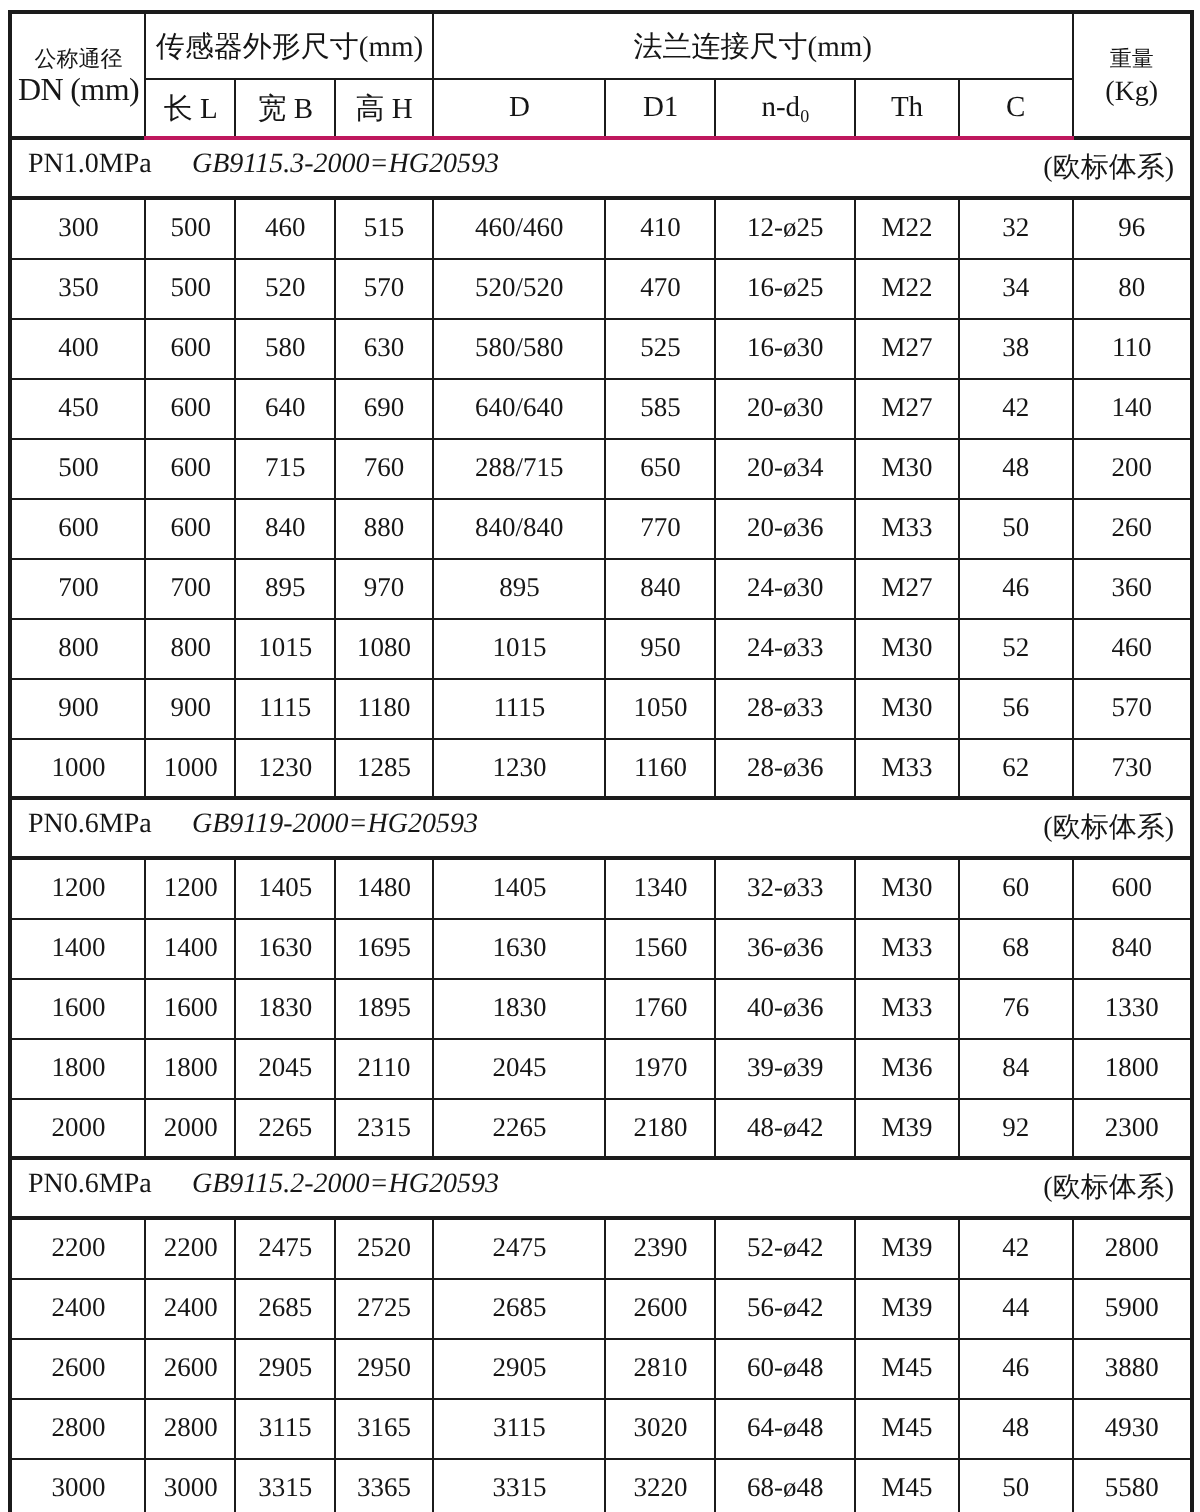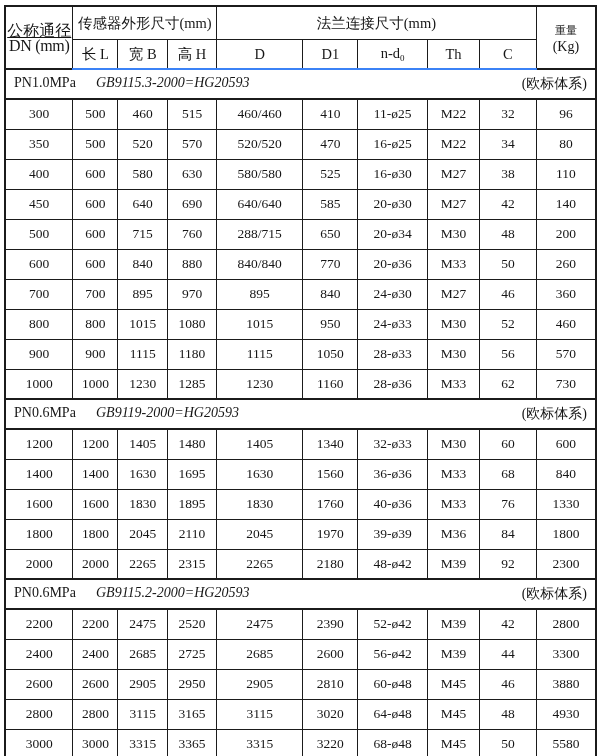--- a/index.html
+++ b/index.html
@@ -26,22 +26,22 @@
     text-align: center;
     vertical-align: middle;
     padding: 0;
     font-weight: normal;
     font-size: 13.5px;
     white-space: nowrap;
     overflow: hidden;
   }
   thead th { font-size: 14.5px; }
   thead tr.h1 th { height: 32px; }
-  thead tr.h2 th { height: 28px; border-bottom: 2px solid #3b82f6; }
-  .dn-line1 { font-size: 16px; line-height: 17px; text-decoration: underline; }
+  thead tr.h2 th { height: 28px; border-bottom: 2px solid #be185d; }
+  .dn-line1 { font-size: 11px; line-height: 17px; }
   .dn-line2 { font-size: 16px; letter-spacing: -0.3px; line-height: 14px; }
   .wt-line1 { font-size: 11px; line-height: 17px; }
   .wt-line2 { font-size: 14px; line-height: 15px; }
   sub.nd-sub { font-size: 9px; vertical-align: -3px; }
   tbody tr { height: 30px; }
   tbody tr.section-row td {
     border-top: 2px solid #1b1b1b;
     border-bottom: 2px solid #1b1b1b;
   }
   .section-line {
@@ -116,21 +116,21 @@
             </div>
           </td>
         </tr>
         <tr>
           <td>300</td>
           <td>500</td>
           <td>460</td>
           <td>515</td>
           <td>460/460</td>
           <td>410</td>
-          <td>11-ø25</td>
+          <td>12-ø25</td>
           <td>M22</td>
           <td>32</td>
           <td>96</td>
         </tr>
         <tr>
           <td>350</td>
           <td>500</td>
           <td>520</td>
           <td>570</td>
           <td>520/520</td>
@@ -329,21 +329,21 @@
         <tr>
           <td>2400</td>
           <td>2400</td>
           <td>2685</td>
           <td>2725</td>
           <td>2685</td>
           <td>2600</td>
           <td>56-ø42</td>
           <td>M39</td>
           <td>44</td>
-          <td>3300</td>
+          <td>5900</td>
         </tr>
         <tr>
           <td>2600</td>
           <td>2600</td>
           <td>2905</td>
           <td>2950</td>
           <td>2905</td>
           <td>2810</td>
           <td>60-ø48</td>
           <td>M45</td>

